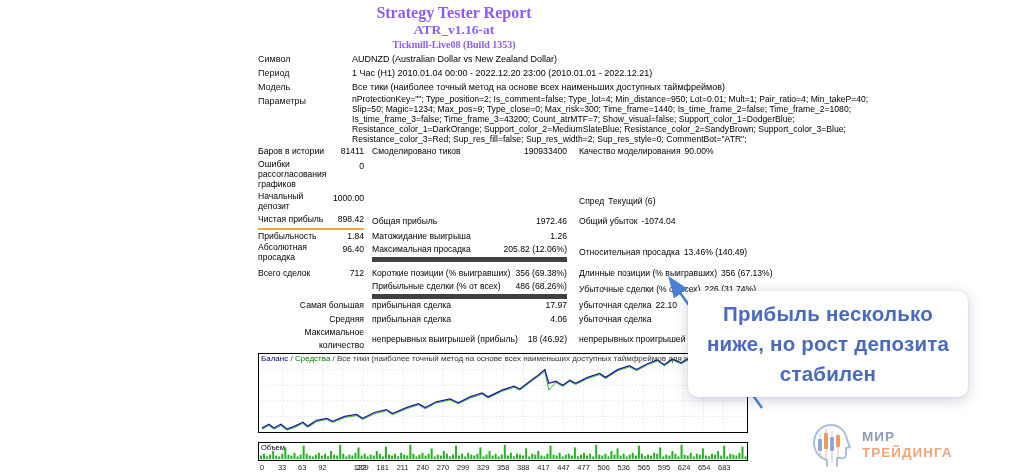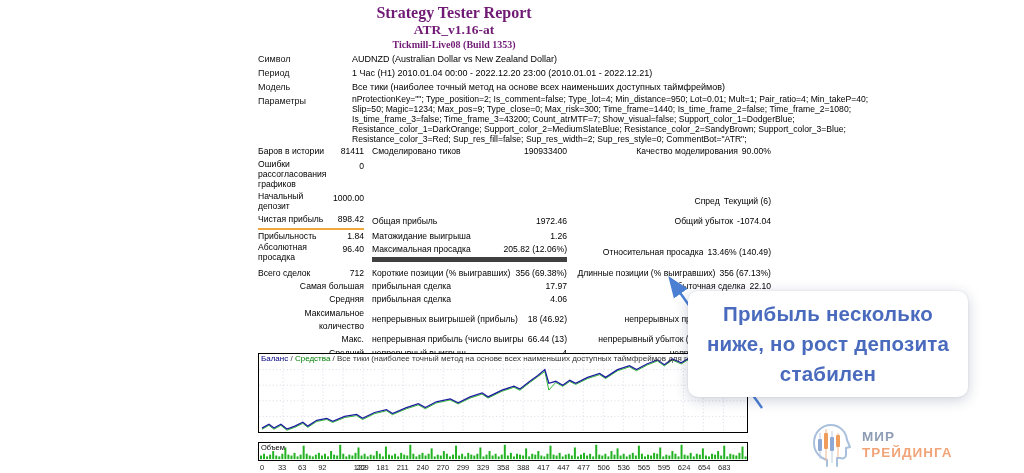--- a/index.html
+++ b/index.html
@@ -1,39 +1,39 @@
 <!DOCTYPE html>
 <html><head>
 <meta charset="utf-8">
 <style>
   * { margin:0; padding:0; box-sizing:border-box; }
   body { width:1024px; height:473px; background:#fff; font-family:"Liberation Sans", sans-serif; overflow:hidden; }
   .page { position:relative; width:1024px; height:473px; background:#fff; }
 
   
   .rep-header { position:absolute; left:0; top:4px; width:908px; text-align:center;
-                font-family:"Liberation Serif", serif; color:#701a75; }
+                font-family:"Liberation Serif", serif; color:#8b5cf6; }
   .rep-title { font-size:16px; font-weight:bold; line-height:18px; }
   .rep-sub   { font-size:13.5px; font-weight:bold; line-height:16px; }
   .rep-build { font-size:10px;  font-weight:bold; line-height:13px; }
 
   
   .info { position:absolute; left:258px; top:52px; width:760px; font-size:9px; color:#000; }
   .irow { display:flex; align-items:flex-start; line-height:14px; }
   .irow .ilabel { width:94px; flex:none; color:#111; }
   .irow .ivalue { flex:1; white-space:pre-line; }
   .irow.params .ivalue { line-height:10px; font-size:8.6px; }
   .irow.params { margin-bottom:2px; }
 
   
   .stats { position:absolute; left:258px; top:145px; width:522px; font-size:8.6px; color:#000; }
   .srow { display:flex; align-items:center; min-height:13.4px; line-height:13.2px; }
   .cA { width:106px; flex:none; display:flex; justify-content:space-between; }
   .cB { width:195px; flex:none; margin-left:8px; display:flex; justify-content:space-between; }
-  .cC { width:200px; flex:none; margin-left:4px; display:flex; justify-content:flex-end; }
+  .cC { width:200px; flex:none; margin-left:12px; display:flex; justify-content:flex-start; }
   .l1 { white-space:pre-line; line-height:9.8px; }
   .srow .l1:only-child { width:100%; }
   .v1, .v2, .v3 { text-align:right; white-space:nowrap; padding-left:4px; }
   .l2, .l3 { white-space:nowrap; overflow:hidden; }
   .ra .l1 { text-align:right; width:100%; }
   .ulA { border-bottom:2px solid #EFA73E; padding-bottom:1px; }
   .ulB { border-bottom:5px solid #404040; padding-bottom:1px; }
   .mt2 { margin-top:2px; } .mt4 { margin-top:4px; }
   .oneline { line-height:13.2px; }
 
@@ -182,20 +182,31 @@
           <span class="l1 oneline">Всего сделок</span>
           <span class="v1">712</span>
         </div>
       <div class="cB">
           <span class="l2">Короткие позиции (% выигравших)</span>
           <span class="v2">356 (69.38%)</span>
         </div>
       <div class="cC">
           <span class="l3">Длинные позиции (% выигравших)</span>
           <span class="v3">356 (67.13%)</span>
+        </div>
+    </div>
+    <div class="srow">
+      <div class="cA"></div>
+      <div class="cB ulB">
+          <span class="l2">Прибыльные сделки (% от всех)</span>
+          <span class="v2">486 (68.26%)</span>
+        </div>
+      <div class="cC">
+          <span class="l3">Убыточные сделки (% от всех)</span>
+          <span class="v3">226 (31.74%)</span>
         </div>
     </div>
     <div class="srow ra">
       <div class="cA">
           <span class="l1 oneline">Самая большая</span>
         </div>
       <div class="cB">
           <span class="l2">прибыльная сделка</span>
           <span class="v2">17.97</span>
         </div>

